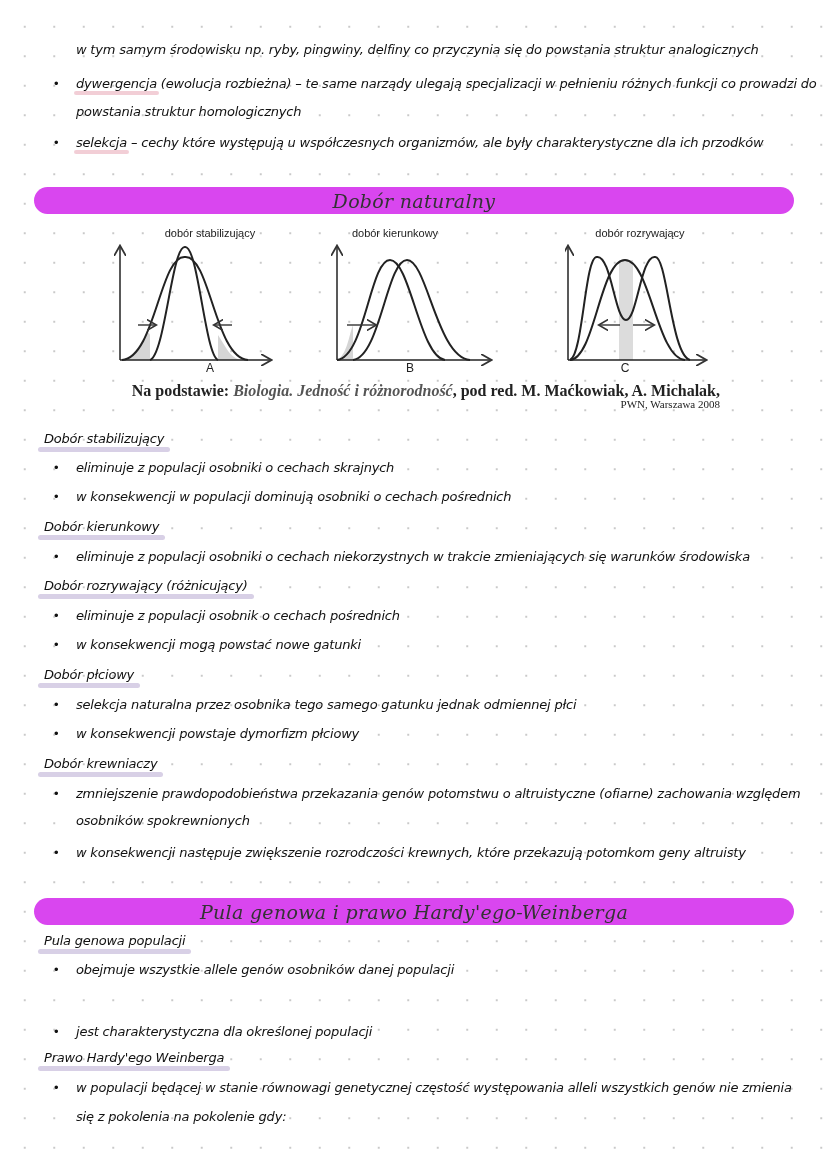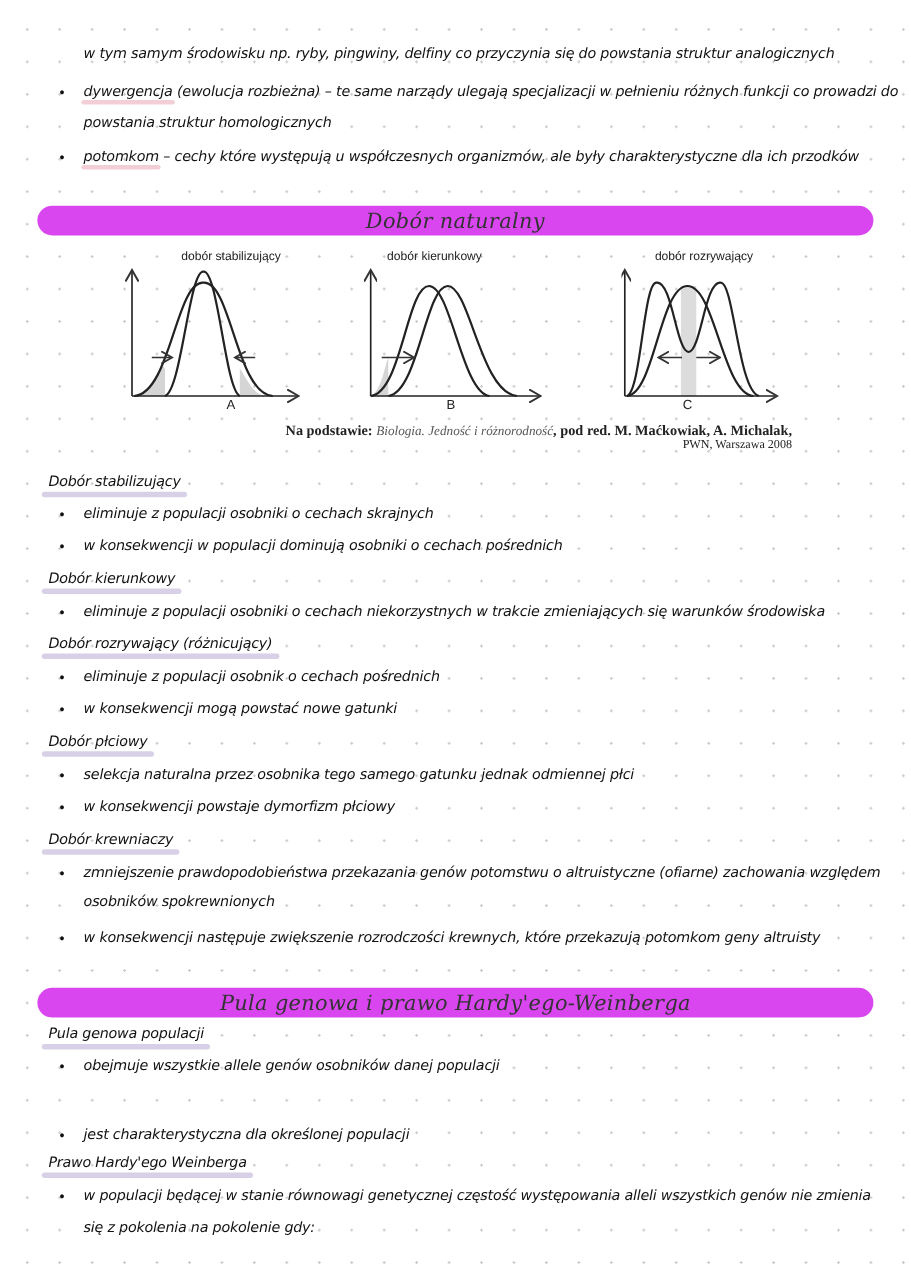--- a/index.html
+++ b/index.html
@@ -49,35 +49,35 @@
     font-family: "Liberation Sans", sans-serif; font-size: 11px; color: #222;
   }
   .panel-label {
     position: absolute; bottom: 0; width: 100%; text-align: center;
     font-family: "Liberation Sans", sans-serif; font-size: 12px; color: #222;
   }
   .caption {
     position: absolute; right: 108px; font-family: "Liberation Serif", serif; color: #222;
     text-align: right; white-space: nowrap;
   }
-  .caption .b { font-weight: bold; font-size: 13px; }
-  .caption i { font-weight: normal; color: #555; font-size: 12px; }
+  .caption .b { font-weight: bold; font-size: 16px; }
+  .caption i { font-weight: bold; color: #555; font-size: 16px; }
 </style>
 </head>
 <body>
 
 <div class="page">
 
   <div class="line hand" style="left:76px;top:42px;">w tym samym środowisku np. ryby, pingwiny, delfiny co przyczynia się do powstania struktur analogicznych</div>
   <div class="line hand bullet" style="left:76px;top:76px;">
     <span class="term-pink">dywergencja</span><span> (ewolucja rozbieżna) – te same narządy ulegają specjalizacji w pełnieniu różnych funkcji co prowadzi do</span>
   </div>
   <div class="line hand" style="left:76px;top:104px;">powstania struktur homologicznych</div>
   <div class="line hand bullet" style="left:76px;top:135px;">
-    <span class="term-pink">potomkom</span><span> – cechy które występują u współczesnych organizmów, ale były charakterystyczne dla ich przodków</span>
+    <span class="term-pink">selekcja</span><span> – cechy które występują u współczesnych organizmów, ale były charakterystyczne dla ich przodków</span>
   </div>
 
   <div class="banner" style="top:187px;">
     <span class="banner-title">Dobór naturalny</span>
   </div>
 
   <div class="figure">
 
     <div class="panel" style="left:0;">
       <div class="panel-title">dobór stabilizujący</div>

